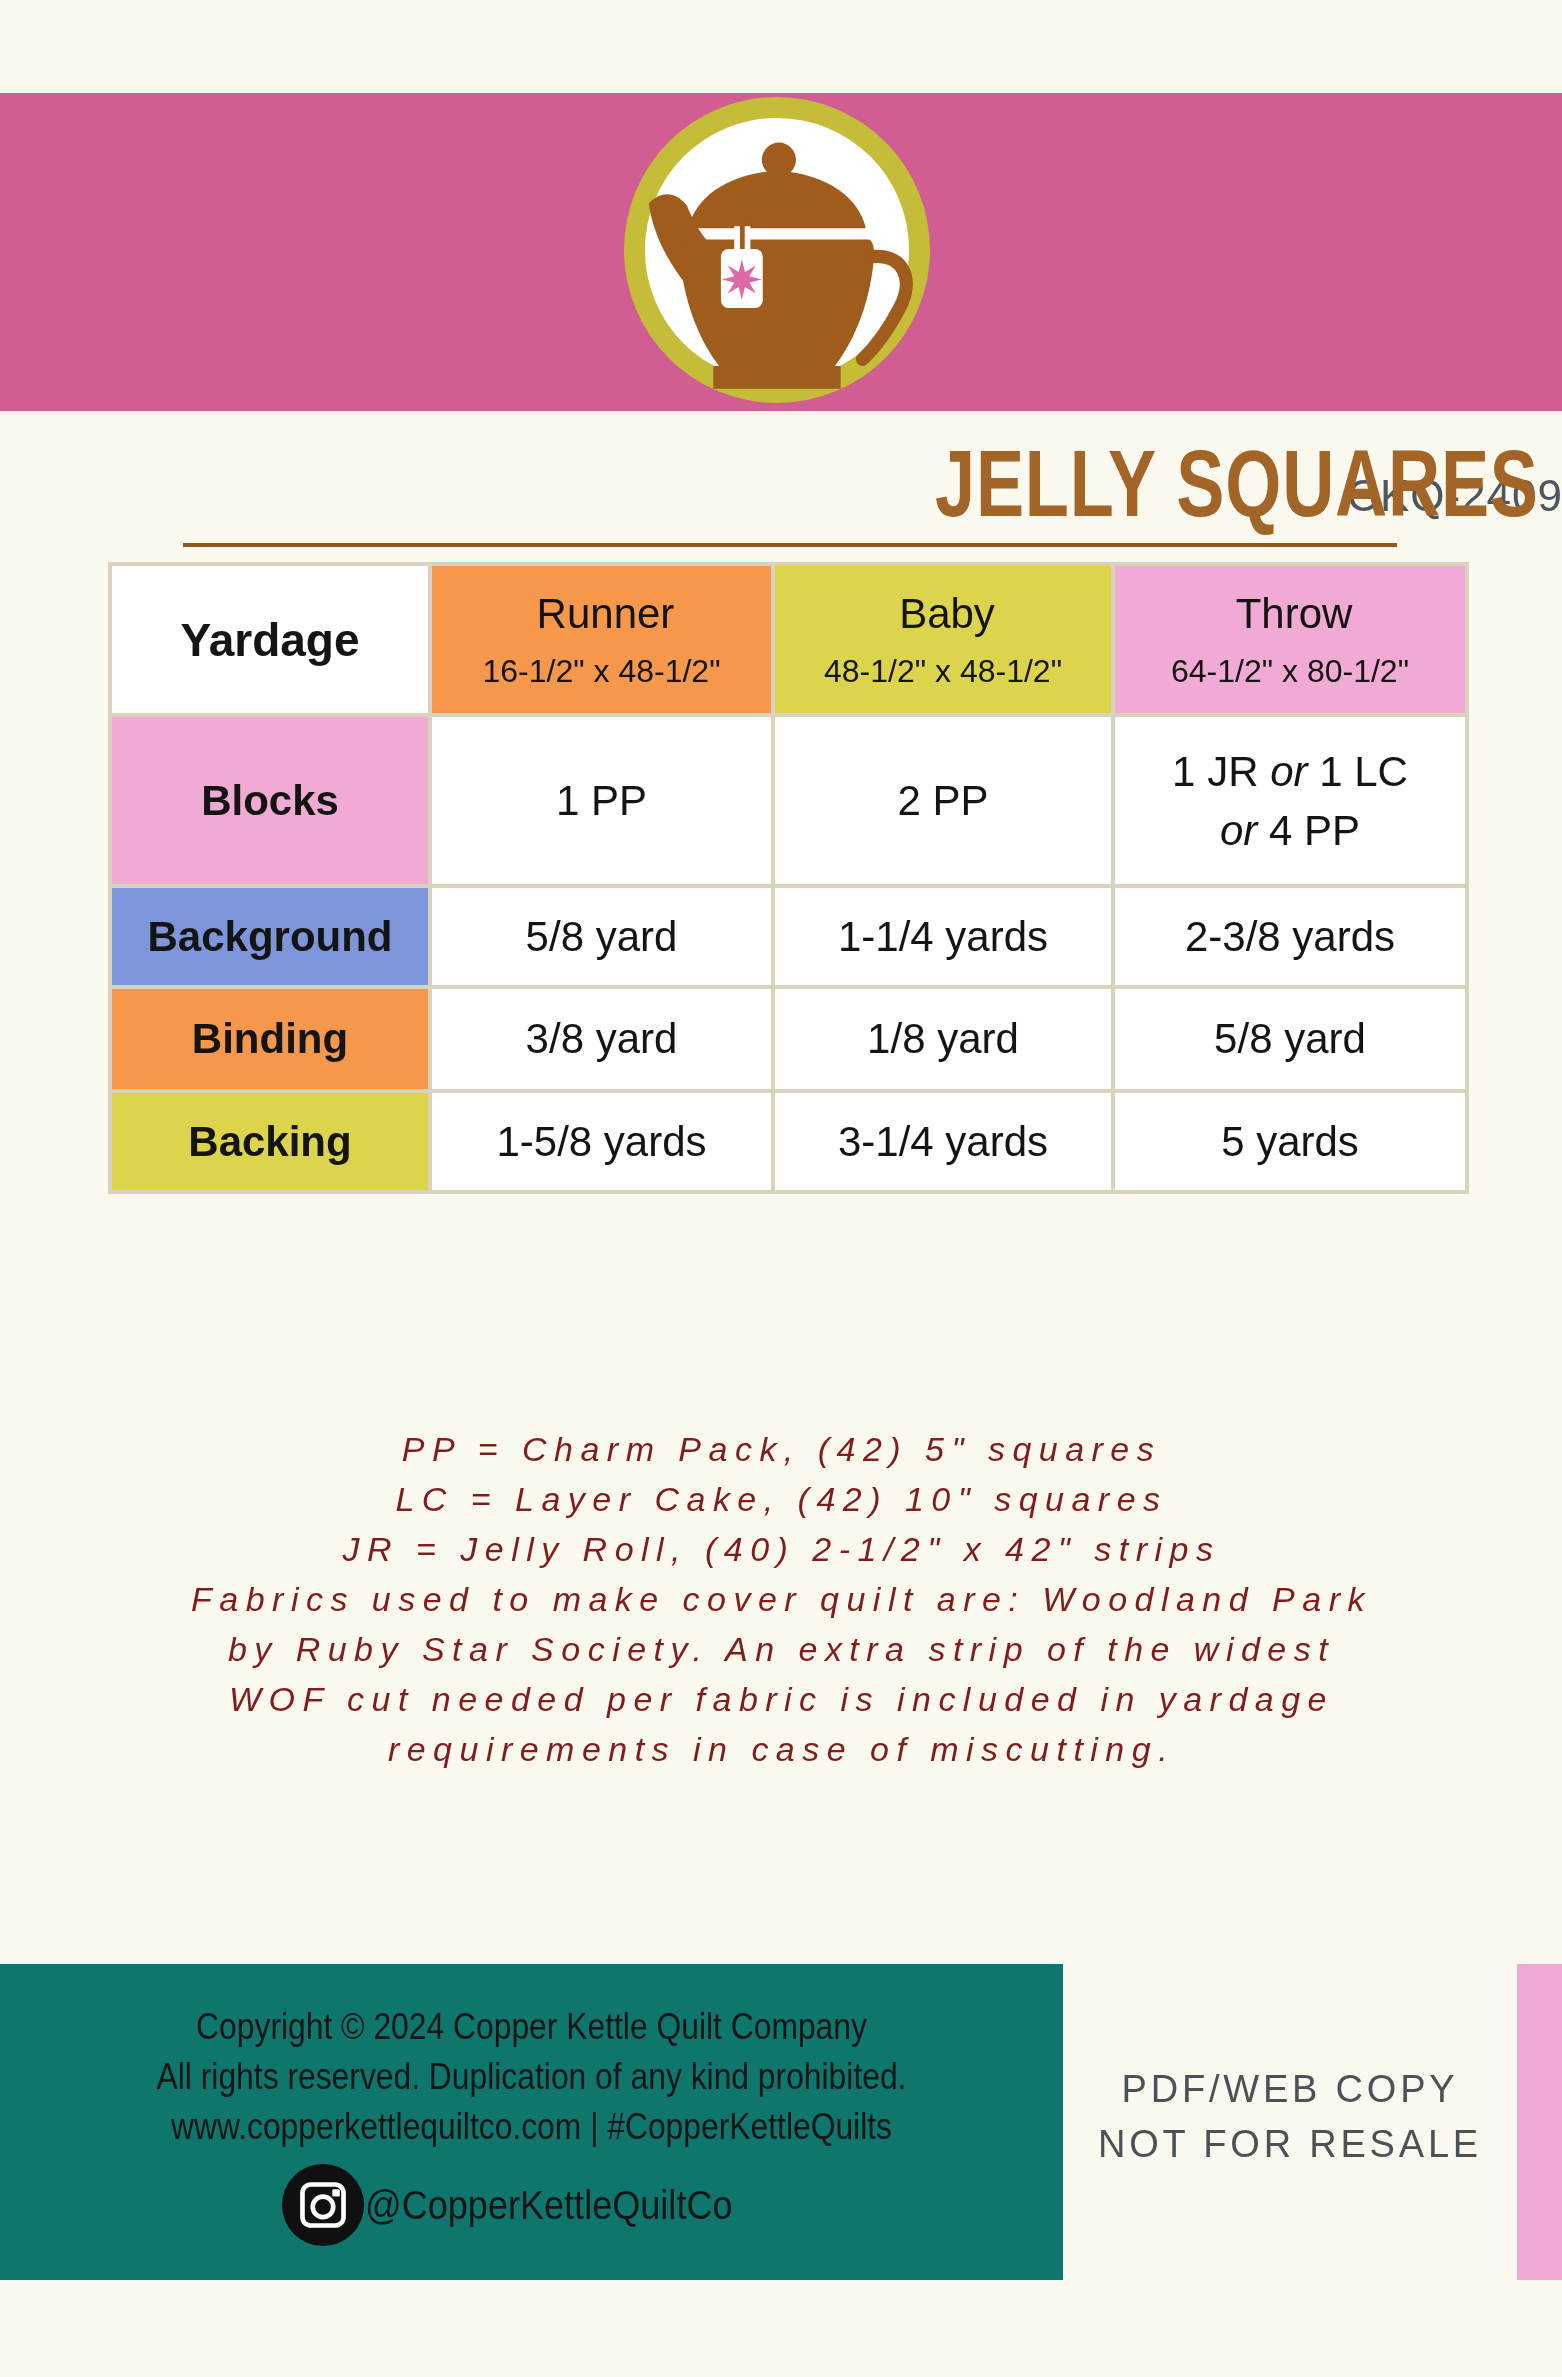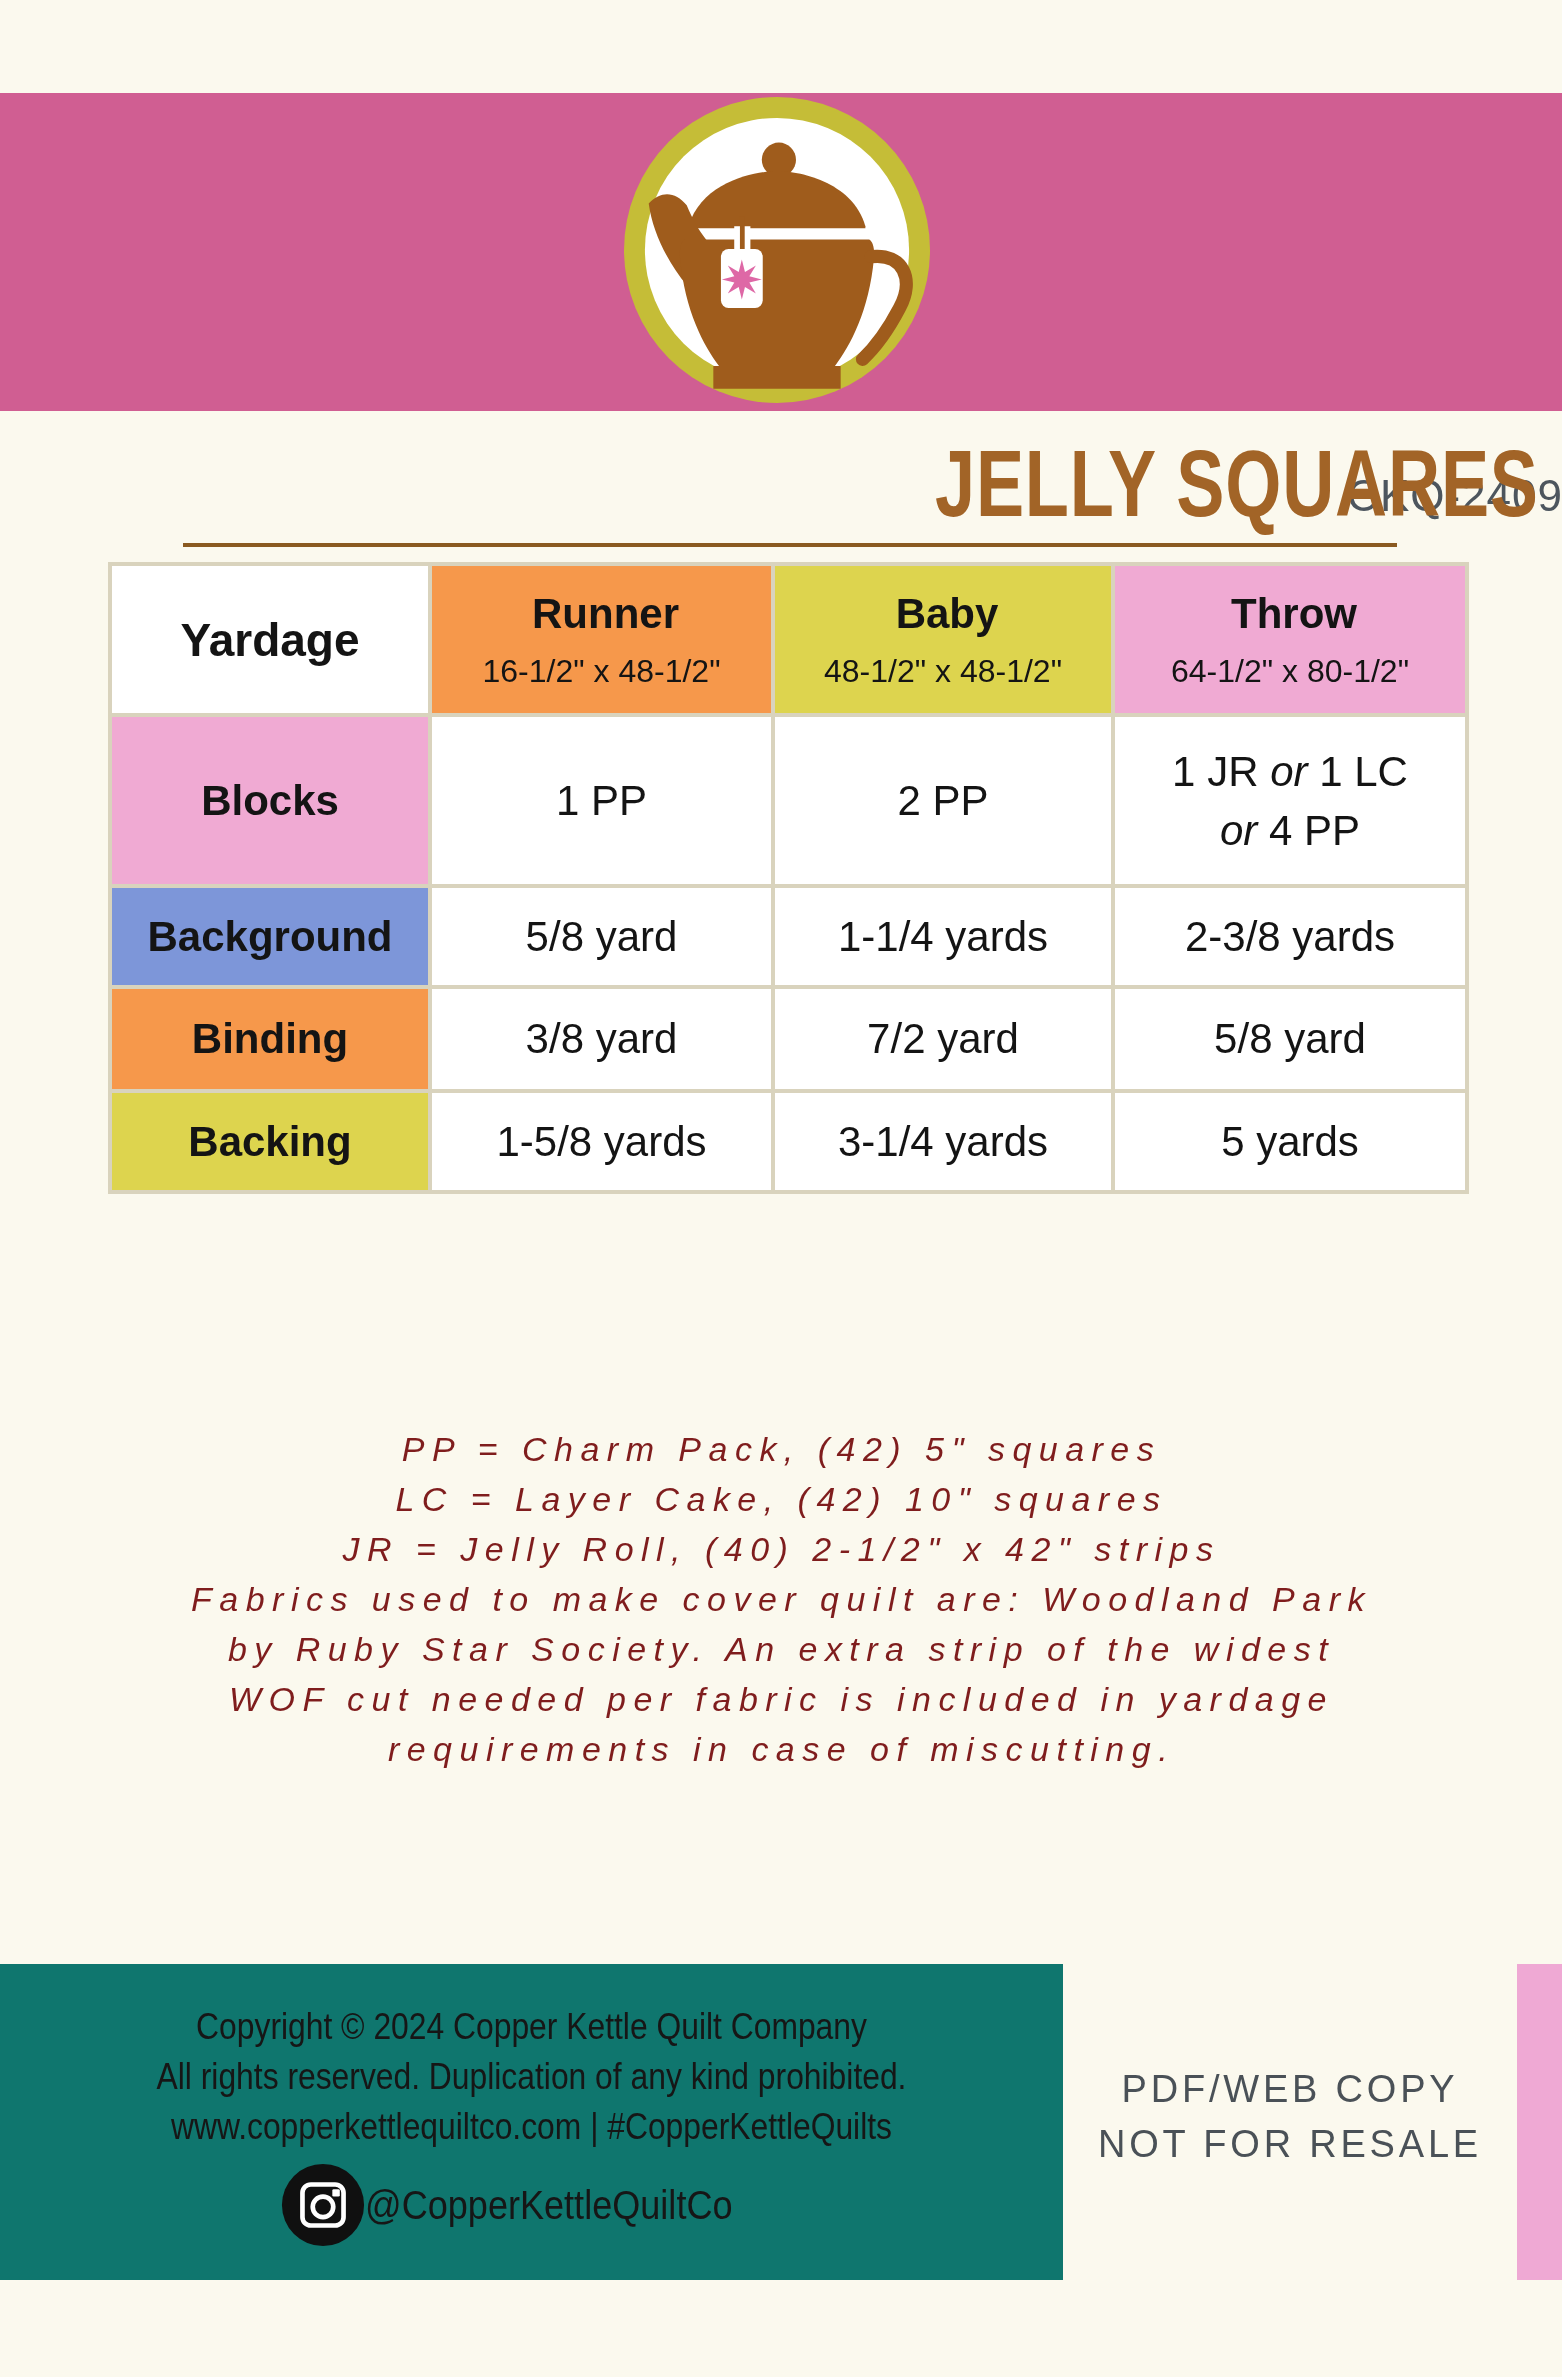--- a/index.html
+++ b/index.html
@@ -24,21 +24,21 @@
     color:#4d565e; letter-spacing:1px; white-space:nowrap; }
   .title-rule { position:absolute; left:183px; top:543px; width:1214px; height:3.8px; background:#8a5a20; }
 
   
   .yardage-table { position:absolute; left:108px; top:562px; width:1356px;
     border-collapse:collapse; table-layout:fixed; }
   .yardage-table td, .yardage-table th { border:4.8px solid #d9d3bd; background:#ffffff;
     text-align:center; vertical-align:middle; padding:0; font-size:42px; color:#141414; }
   th.corner { font-size:46px; font-weight:bold; }
   .col-hdr { font-weight:normal; }
-  .col-title { font-weight:bold; font-size:42px;padding-left:8px; }
+  .col-title { font-weight:normal; font-size:42px;padding-left:8px; }
   .col-dims { font-size:32px; margin-top:15px; font-weight:normal; }
   td.row-label { font-weight:bold; font-size:42px; }
   .bg-orange { background:#f6984b !important; }
   .bg-yellow { background:#ddd44e !important; }
   .bg-pink   { background:#f0aad3 !important; }
   .bg-blue   { background:#7d96d9 !important; }
   .cell-multiline { line-height:59px; }
 
   
   .notes { position:absolute; left:0; top:1424px; width:100%; text-align:center;
@@ -132,21 +132,21 @@
     </tr>
     <tr style="height:101px">
       <td class="row-label bg-blue">Background</td>
       <td>5/8 yard</td>
       <td>1-1/4 yards</td>
       <td>2-3/8 yards</td>
     </tr>
     <tr style="height:104px">
       <td class="row-label bg-orange">Binding</td>
       <td>3/8 yard</td>
-      <td>7/2 yard</td>
+      <td>1/8 yard</td>
       <td>5/8 yard</td>
     </tr>
     <tr style="height:101px">
       <td class="row-label bg-yellow">Backing</td>
       <td>1-5/8 yards</td>
       <td>3-1/4 yards</td>
       <td>5 yards</td>
     </tr>
   </tbody>
     </table>

